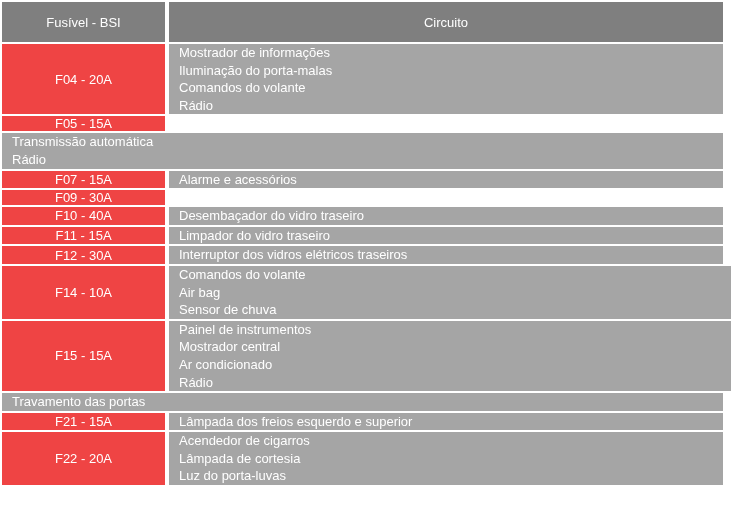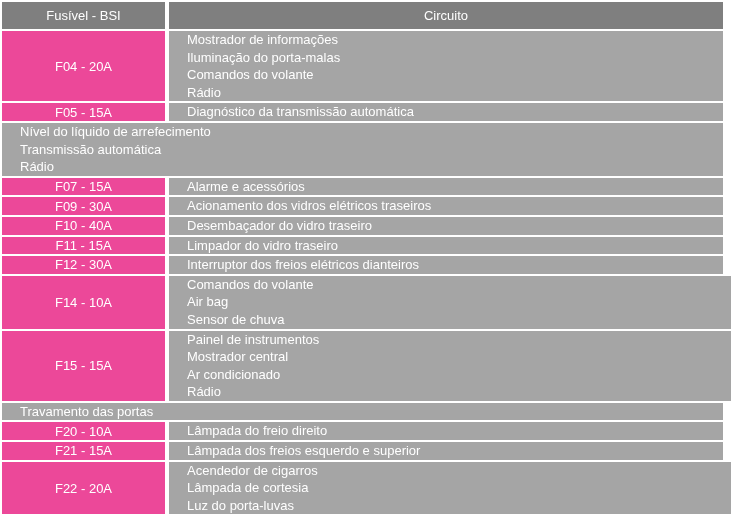--- a/index.html
+++ b/index.html
@@ -18,38 +18,38 @@
   .trow {
     display: flex;
     width: 721px;
     margin-bottom: 2px;
   }
   .trow:last-child { margin-bottom: 0; }
   .c1 {
     width: 163px;
     flex: 0 0 163px;
     margin-right: 4px;
-    background: #ec4899;
+    background: #ef4444;
     display: flex;
     align-items: center;
     justify-content: center;
     color: #ffffff;
     font-size: 13px;
   }
   .c2 {
     flex: 1 1 auto;
     background: #a5a5a5;
     color: #ffffff;
     font-size: 13px;
-    padding-left: 18px;
+    padding-left: 10px;
     display: flex;
     flex-direction: column;
   }
   .c2 .line { line-height: 17.6px; white-space: nowrap; }
-  .header-row { height: 27px; }
+  .header-row { height: 40px; }
   .header-row .c1, .header-row .c2 { background: #7f7f7f; }
   .header-row .c2 {
     align-items: center;
     justify-content: center;
     padding-left: 0;
   }
   
   #rows .trow:nth-child(9),
   #rows .trow:nth-child(10),
   #rows .trow:nth-child(14) { width: 729px; }
@@ -68,65 +68,58 @@
     <div class="c2">
           <div class="line">Mostrador de informações</div>
           <div class="line">Iluminação do porta-malas</div>
           <div class="line">Comandos do volante</div>
           <div class="line">Rádio</div>
         </div>
   </div>
 
   <div class="trow">
     <div class="c1">F05 - 15A</div>
-    <div class="c2">
-          <div class="line">Diagnóstico da transmissão automática</div>
-        </div>
   </div>
 
   <div class="trow">
     <div class="c2">
-          <div class="line">Nível do líquido de arrefecimento</div>
           <div class="line">Transmissão automática</div>
           <div class="line">Rádio</div>
         </div>
   </div>
 
   <div class="trow">
     <div class="c1">F07 - 15A</div>
     <div class="c2">
           <div class="line">Alarme e acessórios</div>
         </div>
   </div>
 
   <div class="trow">
     <div class="c1">F09 - 30A</div>
-    <div class="c2">
-          <div class="line">Acionamento dos vidros elétricos traseiros</div>
-        </div>
   </div>
 
   <div class="trow">
     <div class="c1">F10 - 40A</div>
     <div class="c2">
           <div class="line">Desembaçador do vidro traseiro</div>
         </div>
   </div>
 
   <div class="trow">
     <div class="c1">F11 - 15A</div>
     <div class="c2">
           <div class="line">Limpador do vidro traseiro</div>
         </div>
   </div>
 
   <div class="trow">
     <div class="c1">F12 - 30A</div>
     <div class="c2">
-          <div class="line">Interruptor dos freios elétricos dianteiros</div>
+          <div class="line">Interruptor dos vidros elétricos traseiros</div>
         </div>
   </div>
 
   <div class="trow">
     <div class="c1">F14 - 10A</div>
     <div class="c2">
           <div class="line">Comandos do volante</div>
           <div class="line">Air bag</div>
           <div class="line">Sensor de chuva</div>
         </div>
@@ -141,26 +134,20 @@
           <div class="line">Rádio</div>
         </div>
   </div>
 
   <div class="trow">
     <div class="c2">
           <div class="line">Travamento das portas</div>
         </div>
   </div>
 
-  <div class="trow">
-    <div class="c1">F20 - 10A</div>
-    <div class="c2">
-          <div class="line">Lâmpada do freio direito</div>
-        </div>
-  </div>
 
   <div class="trow">
     <div class="c1">F21 - 15A</div>
     <div class="c2">
           <div class="line">Lâmpada dos freios esquerdo e superior</div>
         </div>
   </div>
 
   <div class="trow">
     <div class="c1">F22 - 20A</div>

